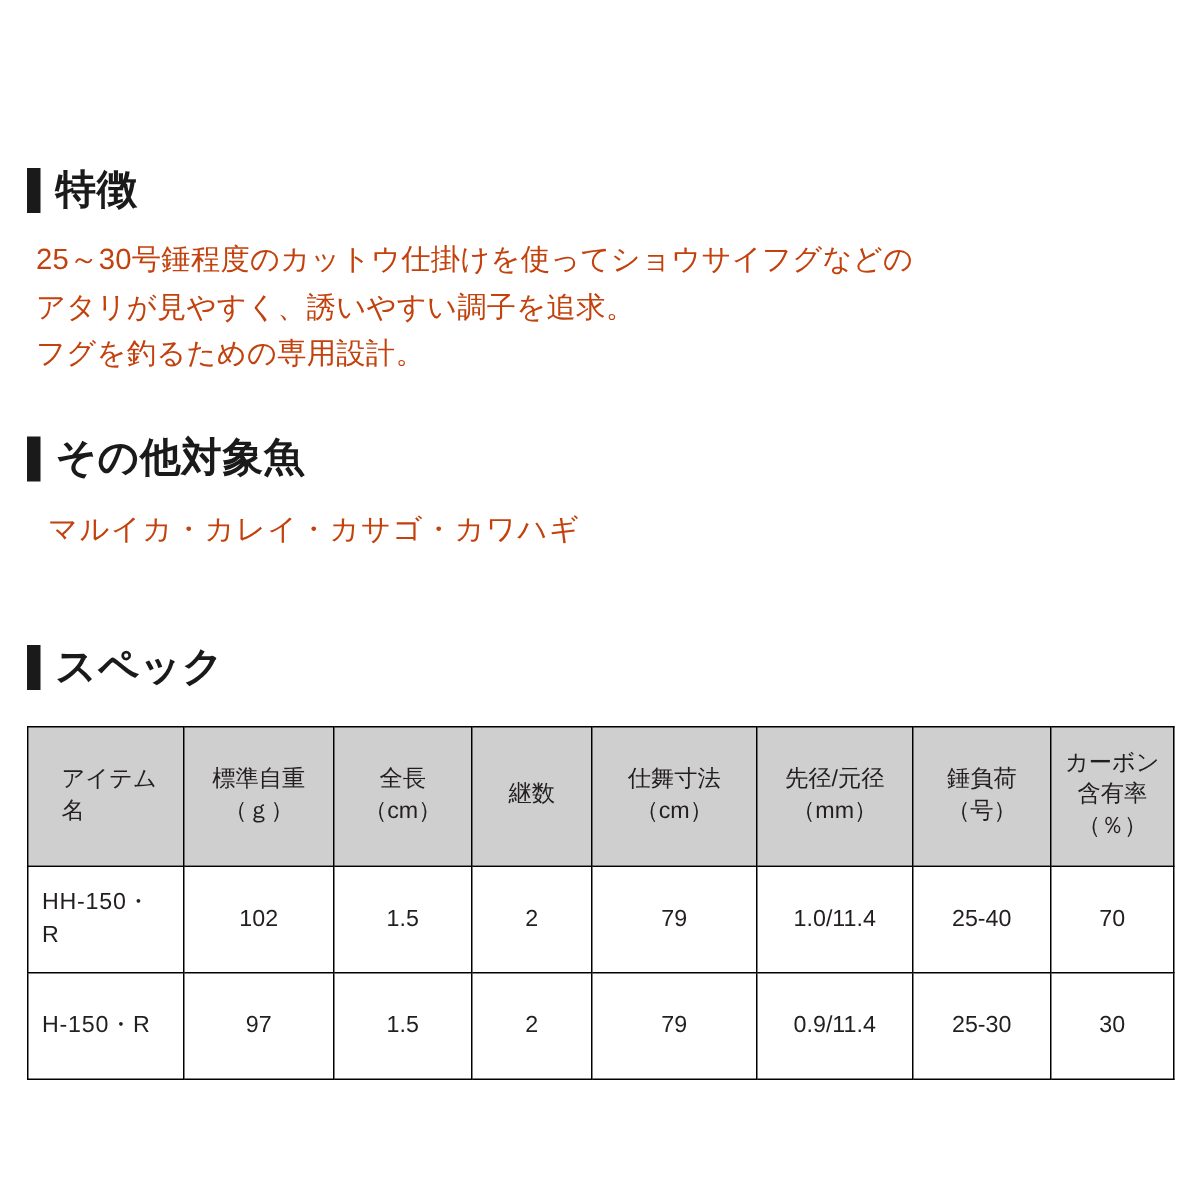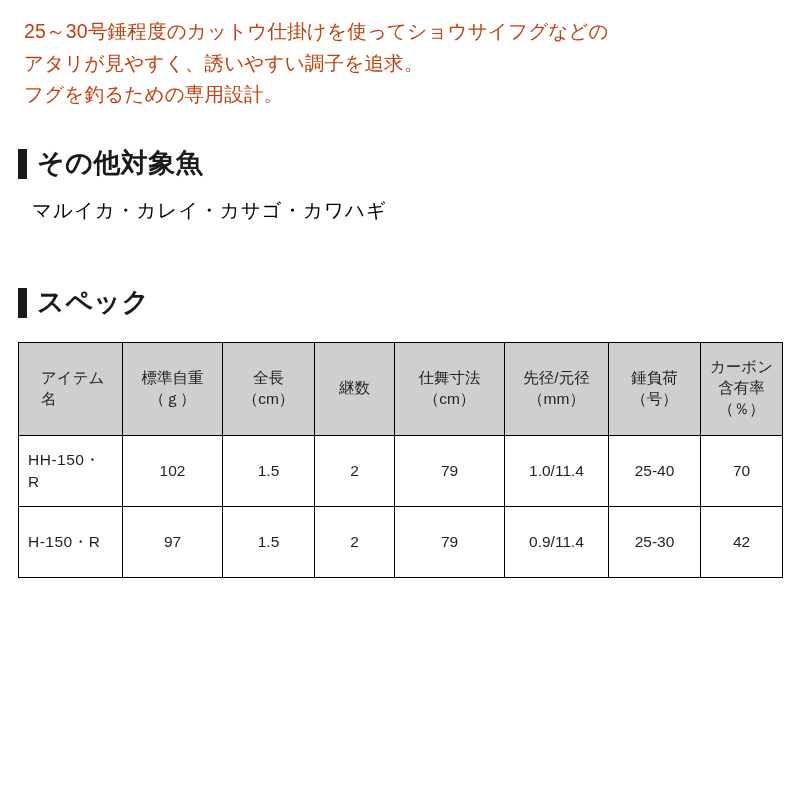--- a/index.html
+++ b/index.html
@@ -53,21 +53,21 @@
     color: #c2410c;
     letter-spacing: 0.2px;
   }
   .body-text .line { display: block; white-space: pre; }
 
   .other-text {
     margin-top: 18px;
     margin-left: 14px;
     font-size: 19.5px;
     letter-spacing: 1px;
-    color: #000000;
+    color: #c2410c;
   }
 
   
   .spec-table-wrap { margin-top: 24px; }
   table.spec {
     border-collapse: collapse;
     width: 764px;
     table-layout: fixed;
     font-size: 15px;
   }
@@ -102,20 +102,24 @@
     padding-left: 9px;
     letter-spacing: 0.5px;
   }
   .th-l1, .th-l2 { display: block; }
 </style>
 </head>
 <body>
 
 <div class="page">
 
+  <div class="section-heading heading-feature">
+    <span class="bar"></span>
+    <span class="title">特徴</span>
+  </div>
 
   <div class="body-text">
     <span class="line">25～30号錘程度のカットウ仕掛けを使ってショウサイフグなどの</span>
     <span class="line">アタリが見やすく、誘いやすい調子を追求。</span>
     <span class="line">フグを釣るための専用設計。</span>
   </div>
 
   <div class="section-heading heading-other">
     <span class="bar"></span>
     <span class="title">その他対象魚</span>
@@ -193,19 +197,19 @@
         <tr>
           <td class="item-cell">
             <span class="th-l1">H-150・R</span>
           </td>
           <td>97</td>
           <td>1.5</td>
           <td>2</td>
           <td>79</td>
           <td>0.9/11.4</td>
           <td>25-30</td>
-          <td>42</td>
+          <td>30</td>
         </tr>
       </tbody>
     </table>
   </div>
 
 </div>
 
 </body></html>

